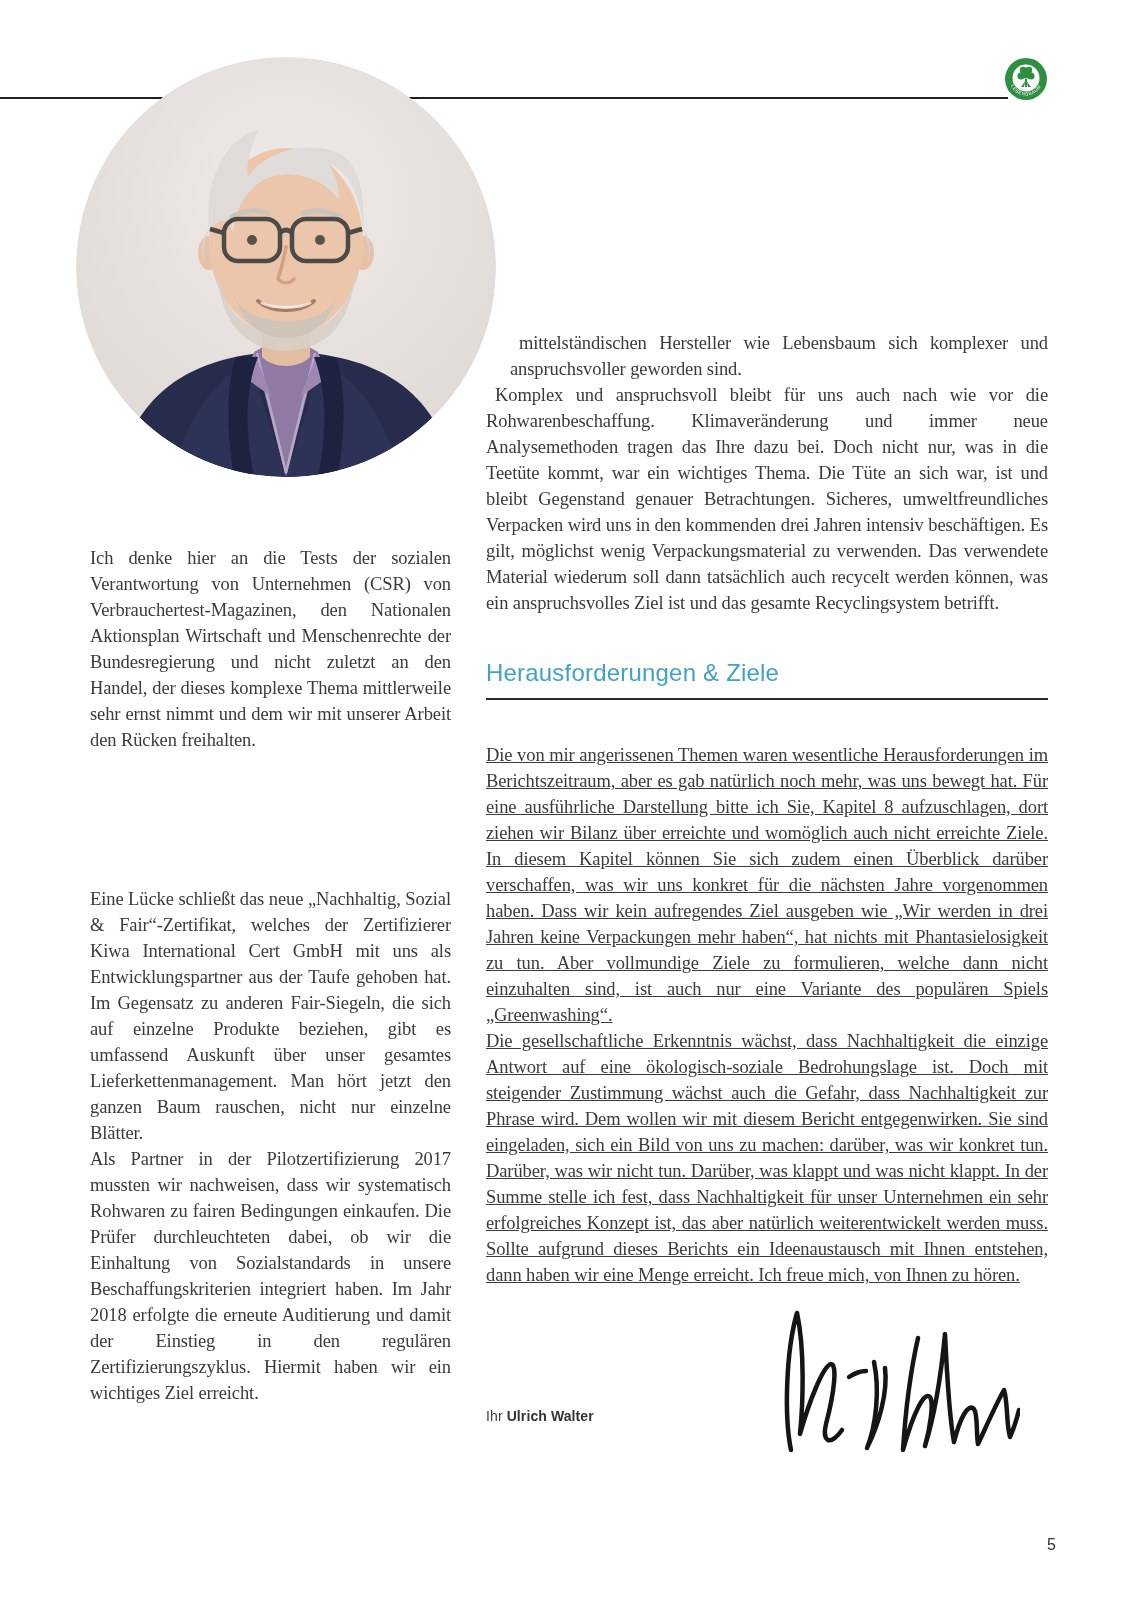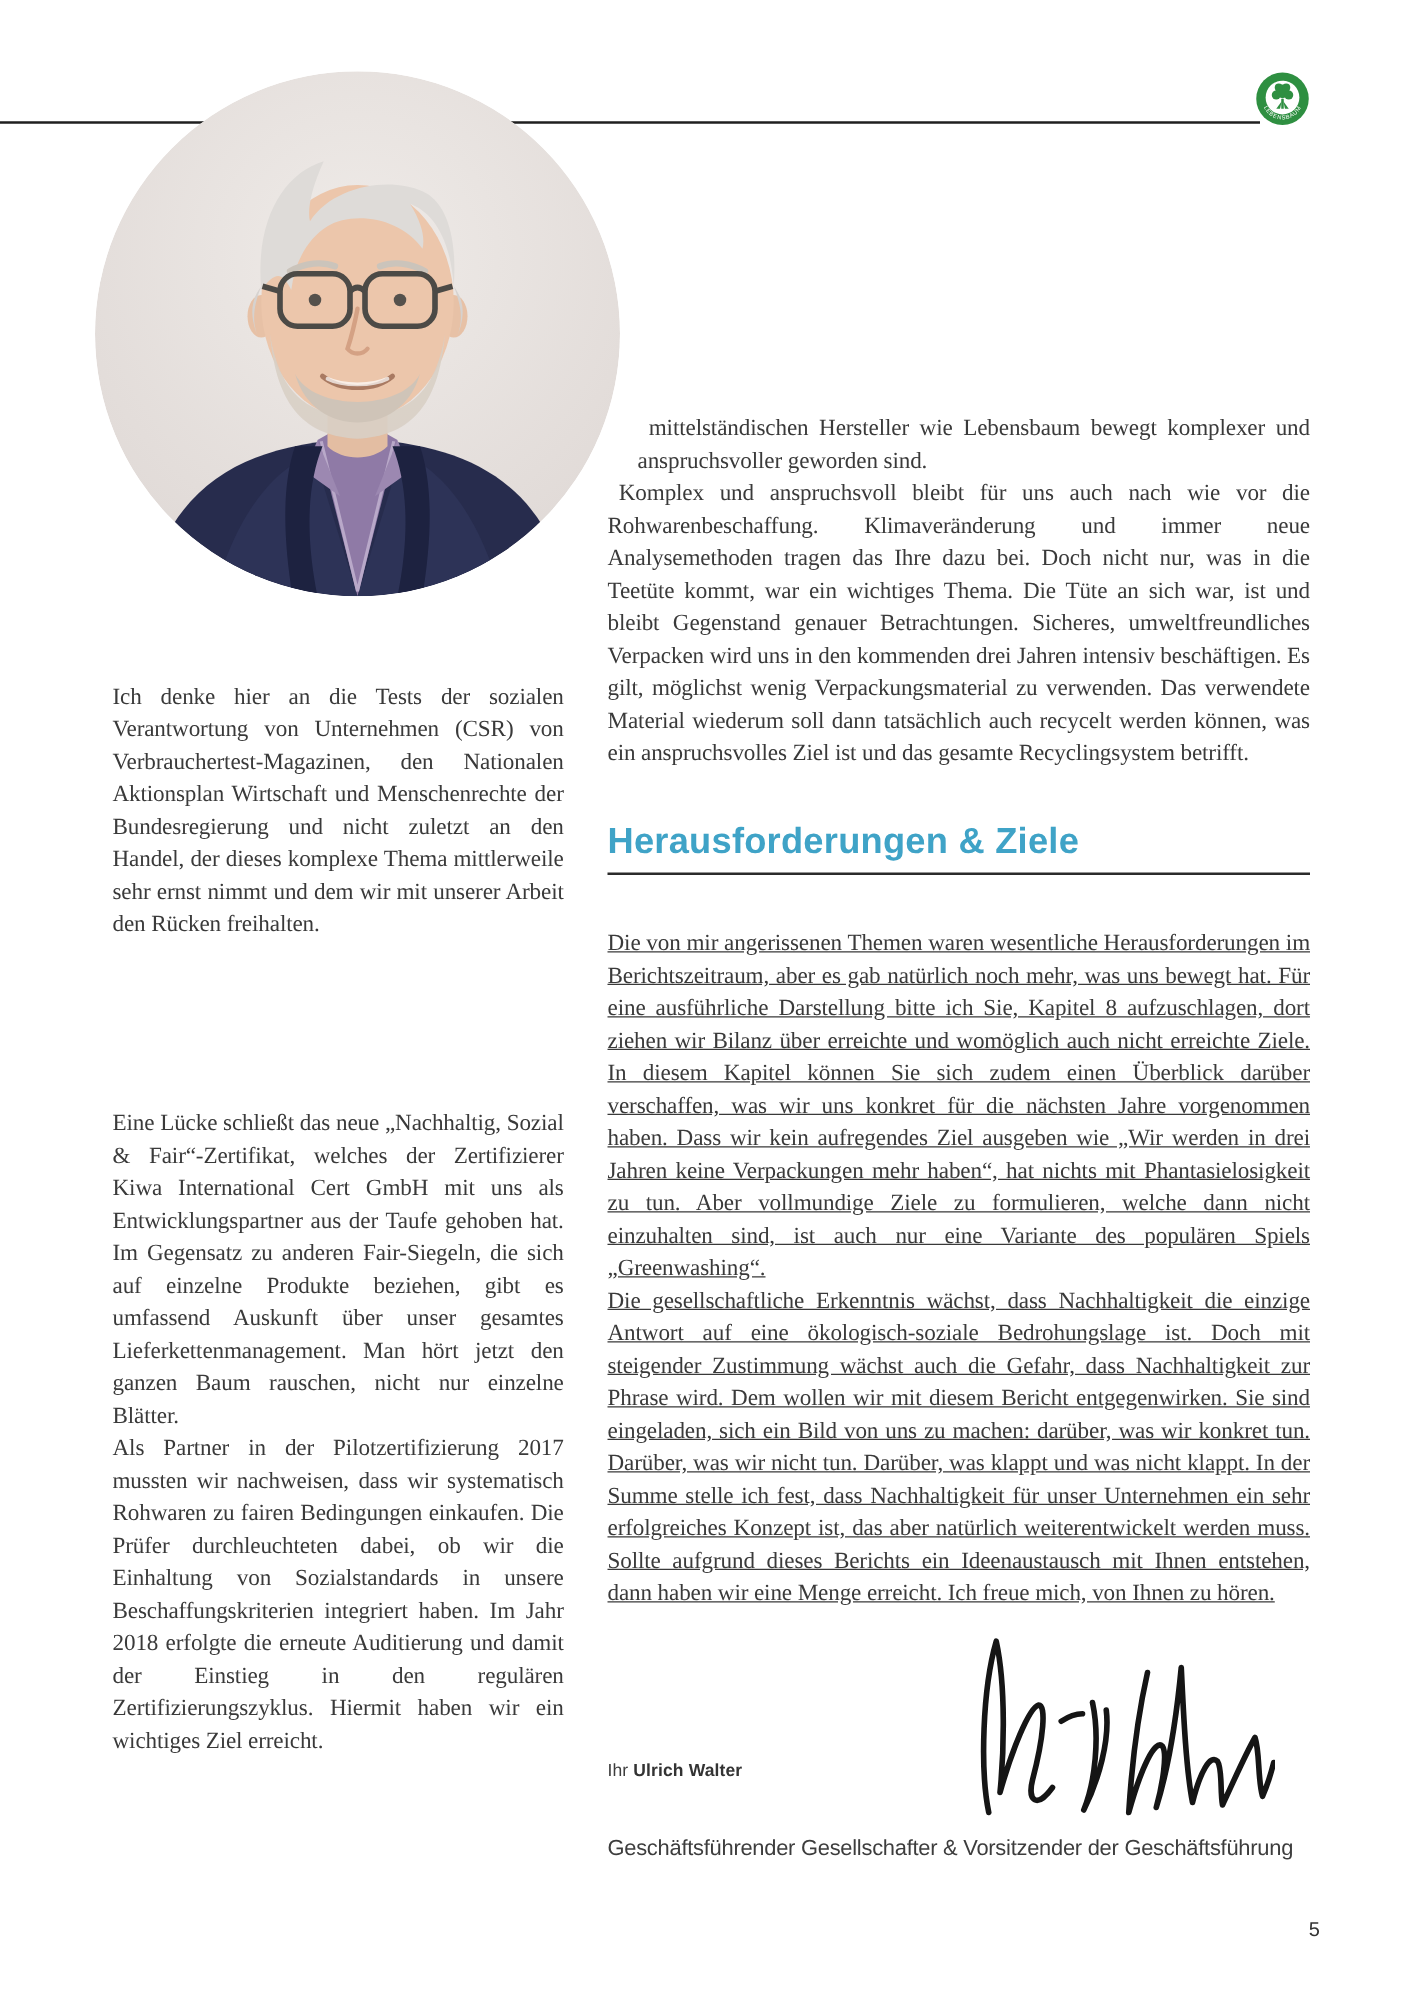--- a/index.html
+++ b/index.html
@@ -28,21 +28,21 @@
   .body-text{
     font-size:18.5px;line-height:26px;text-align:justify;
     letter-spacing:-0.1px;color:#3a3a3a;
     hyphens:auto;-webkit-hyphens:auto;
   }
   .body-text p{margin:0;}
   .p-cont{padding-left:24px;text-indent:9px;}
   .p-indent{text-indent:9px;}
   .section-heading{
     font-family:"Liberation Sans", sans-serif;
-    font-size:29px;line-height:26px;font-weight:700;
+    font-size:24px;line-height:26px;font-weight:400;
     color:#3fa3c7;letter-spacing:0.2px;
   }
   .heading-rule{height:1.5px;background:#2b2b2b;margin-top:12px;}
   .signature{position:absolute;left:778px;top:1306px;width:242px;height:152px;}
   .signoff{
     position:absolute;left:486px;top:1408px;
     font-family:"Liberation Sans", sans-serif;
     font-size:14px;color:#3d3d3d;letter-spacing:0.1px;
   }
   .signoff .name{font-weight:700;color:#333333;}
@@ -154,21 +154,21 @@
     <div class="body-text">Ich denke hier an die Tests der sozialen Verantwortung von Unternehmen (CSR) von Verbrauchertest-Magazinen, den Nationalen Aktionsplan Wirtschaft und Menschenrechte der Bundesregierung und nicht zuletzt an den Handel, der dieses komplexe Thema mittlerweile sehr ernst nimmt und dem wir mit unserer Arbeit den Rücken freihalten.</div>
   </div>
 
 
   <div class="col col-left body-text" style="top:886px;">
     <p>Eine Lücke schließt das neue „Nachhaltig, Sozial &amp; Fair“-Zertifikat, welches der Zertifizierer Kiwa International Cert GmbH mit uns als Entwicklungspartner aus der Taufe gehoben hat. Im Gegensatz zu anderen Fair-Siegeln, die sich auf einzelne Produkte beziehen, gibt es umfassend Auskunft über unser gesamtes Lieferkettenmanagement. Man hört jetzt den ganzen Baum rauschen, nicht nur einzelne Blätter.</p>
     <p>Als Partner in der Pilotzertifizierung 2017 mussten wir nachweisen, dass wir systematisch Rohwaren zu fairen Bedingungen einkaufen. Die Prüfer durchleuchteten dabei, ob wir die Einhaltung von Sozialstandards in unsere Beschaffungskriterien integriert haben. Im Jahr 2018 erfolgte die erneute Auditierung und damit der Einstieg in den regulären Zertifizierungszyklus. Hiermit haben wir ein wichtiges Ziel erreicht.</p>
   </div>
 
   <div class="col col-right body-text" style="top:330px;">
-    <p class="p-cont">mittelständischen Hersteller wie Lebensbaum bewegt komplexer und anspruchsvoller geworden sind.</p>
+    <p class="p-cont">mittelständischen Hersteller wie Lebensbaum sich komplexer und anspruchsvoller geworden sind.</p>
     <p class="p-indent">Komplex und anspruchsvoll bleibt für uns auch nach wie vor die Rohwarenbeschaffung. Klimaveränderung und immer neue Analysemethoden tragen das Ihre dazu bei. Doch nicht nur, was in die Teetüte kommt, war ein wichtiges Thema. Die Tüte an sich war, ist und bleibt Gegenstand genauer Betrachtungen. Sicheres, umweltfreundliches Verpacken wird uns in den kommenden drei Jahren intensiv beschäftigen. Es gilt, möglichst wenig Verpackungsmaterial zu verwenden. Das verwendete Material wiederum soll dann tatsächlich auch recycelt werden können, was ein anspruchsvolles Ziel ist und das gesamte Recyclingsystem betrifft.</p>
   </div>
 
   <div class="col col-right" style="top:660px;">
     <div class="section-heading">Herausforderungen &amp; Ziele</div>
     <div class="heading-rule"></div>
   </div>
 
   <div class="col col-right body-text" style="top:742px;text-decoration:underline;">
     <p>Die von mir angerissenen Themen waren wesentliche Herausforderungen im Berichtszeitraum, aber es gab natürlich noch mehr, was uns bewegt hat. Für eine ausführliche Darstellung bitte ich Sie, Kapitel 8 aufzuschlagen, dort ziehen wir Bilanz über erreichte und womöglich auch nicht erreichte Ziele. In diesem Kapitel können Sie sich zudem einen Überblick darüber verschaffen, was wir uns konkret für die nächsten Jahre vorgenommen haben. Dass wir kein aufregendes Ziel ausgeben wie „Wir werden in drei Jahren keine Verpackungen mehr haben“, hat nichts mit Phantasielosigkeit zu tun. Aber vollmundige Ziele zu formulieren, welche dann nicht einzuhalten sind, ist auch nur eine Variante des populären Spiels „Greenwashing“.</p>
@@ -183,17 +183,16 @@
       <path d="M140 32 C131 72 127 112 125 144 C135 108 146 85 152 91 C156 97 152 122 147 140 C157 108 163 70 167 28 C169 70 171 110 176 136 C182 112 190 97 196 103 C200 109 198 127 200 138 C208 121 218 98 226 84 C230 96 228 117 232 131 C236 122 239 112 241 104"></path>
     </g>
   </svg>
 
   <div class="signoff">
     <span>Ihr</span>
     <span> </span>
     <span class="name">Ulrich Walter</span>
   </div>
 
-  <div class="role-line">Geschäftsführender Gesellschafter &amp; Vorsitzender der Geschäftsführung</div>
 
   <div class="page-number">5</div>
 
 </div>
 
 </body></html>

